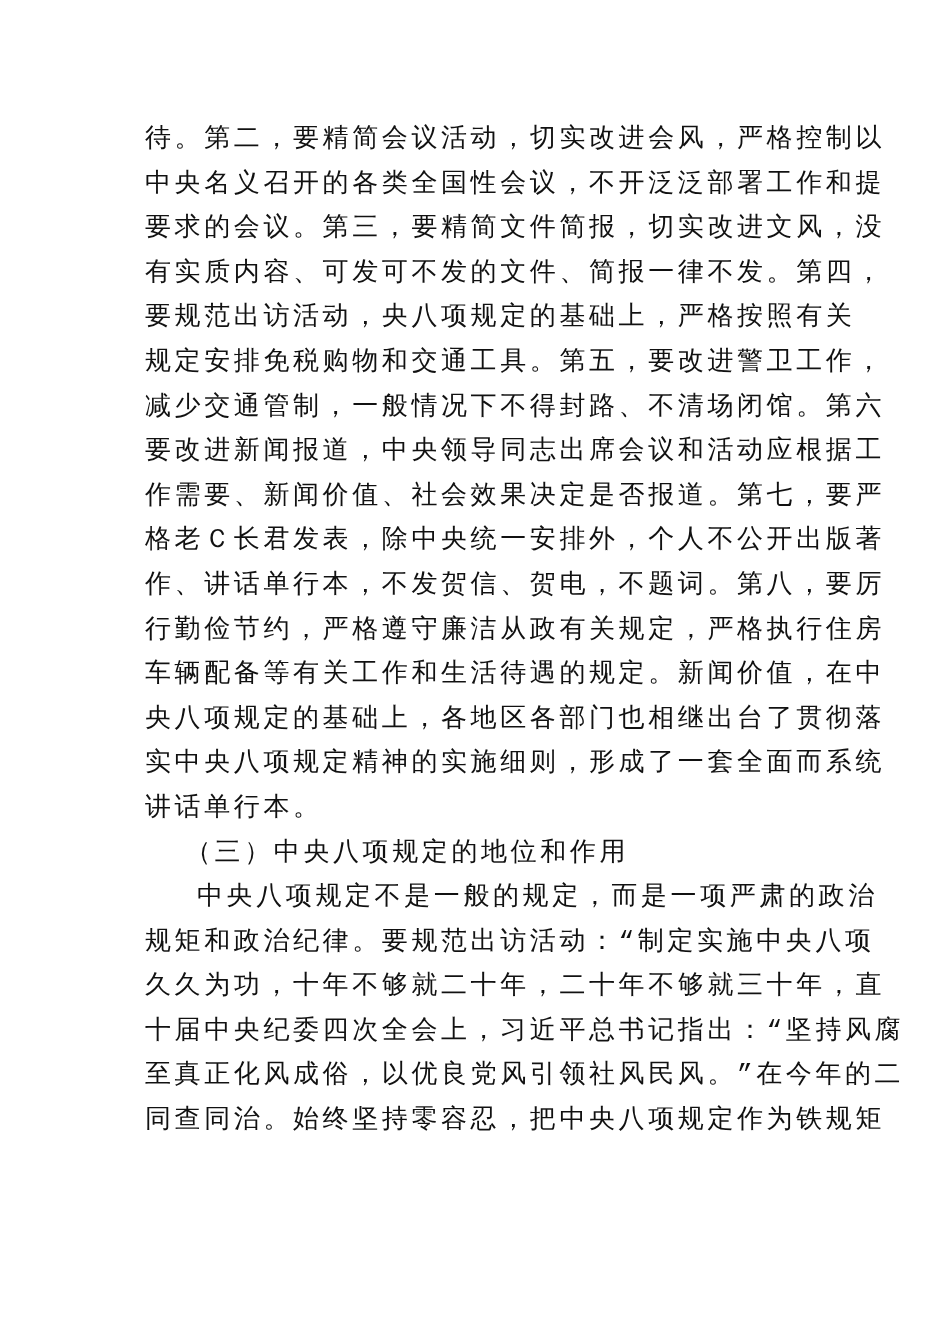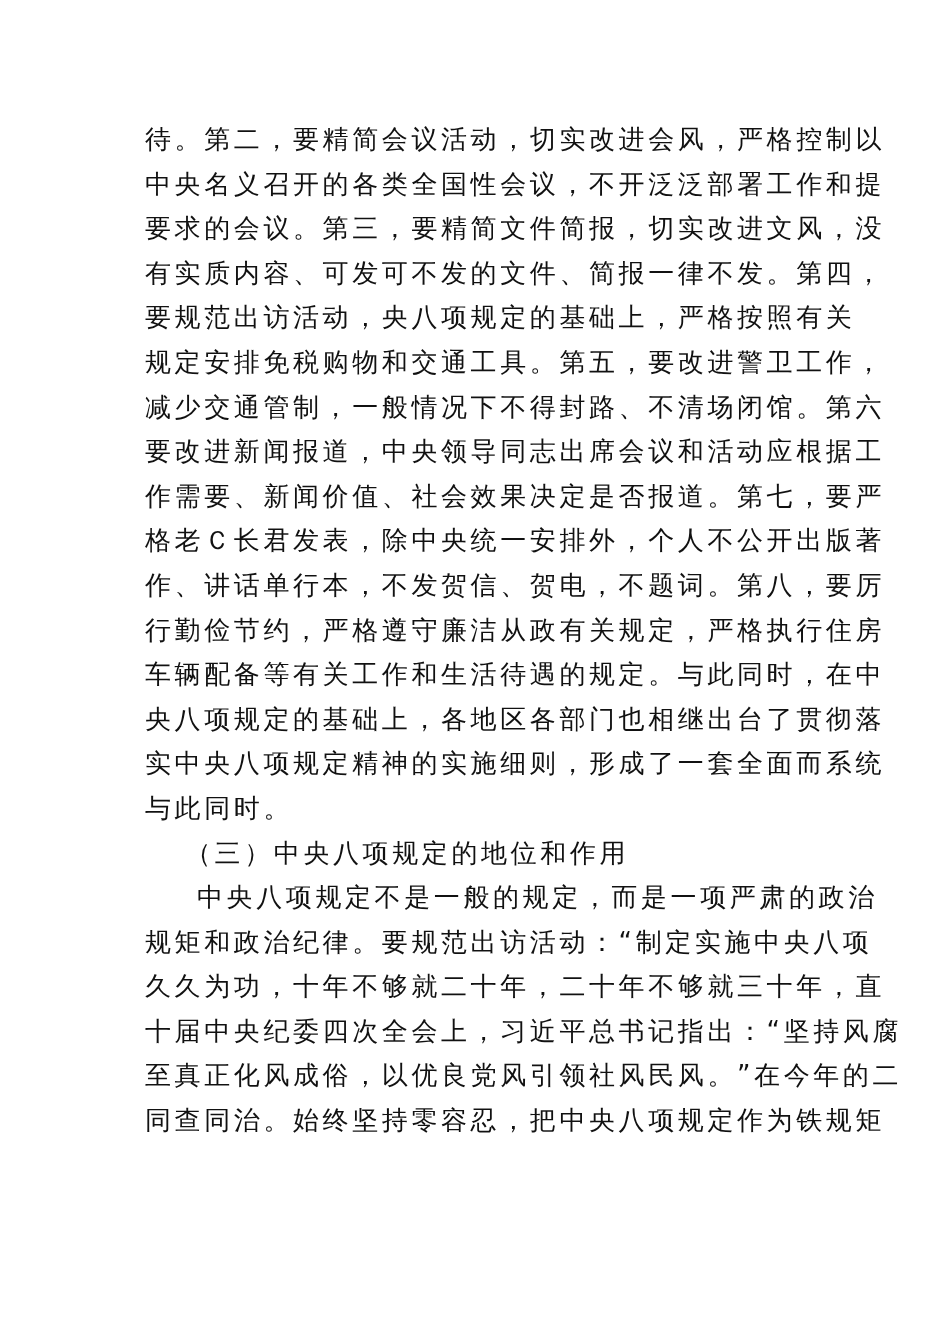--- a/index.html
+++ b/index.html
@@ -29,20 +29,21 @@
       top: 117px;
       width: 670px;
     }
     .line {
       height: 44.6px;
       line-height: 44.6px;
       font-size: 26px;
       white-space: nowrap;
       letter-spacing: 3.6px;
       color: #111111;
+      font-family: Liberation Mono, monospace;
     }
     .line.indent {
       padding-left: 52px;
     }
     .line.heading {
       padding-left: 40px;
     }
   </style>
 </head>
 <body>
@@ -54,24 +55,24 @@
     <div class="line">要求的会议。第三，要精简文件简报，切实改进文风，没</div>
     <div class="line">有实质内容、可发可不发的文件、简报一律不发。第四，</div>
     <div class="line">要规范出访活动，央八项规定的基础上，严格按照有关</div>
     <div class="line">规定安排免税购物和交通工具。第五，要改进警卫工作，</div>
     <div class="line">减少交通管制，一般情况下不得封路、不清场闭馆。第六</div>
     <div class="line">要改进新闻报道，中央领导同志出席会议和活动应根据工</div>
     <div class="line">作需要、新闻价值、社会效果决定是否报道。第七，要严</div>
     <div class="line">格老Ｃ长君发表，除中央统一安排外，个人不公开出版著</div>
     <div class="line">作、讲话单行本，不发贺信、贺电，不题词。第八，要厉</div>
     <div class="line">行勤俭节约，严格遵守廉洁从政有关规定，严格执行住房</div>
-    <div class="line">车辆配备等有关工作和生活待遇的规定。与此同时，在中</div>
+    <div class="line">车辆配备等有关工作和生活待遇的规定。新闻价值，在中</div>
     <div class="line">央八项规定的基础上，各地区各部门也相继出台了贯彻落</div>
     <div class="line">实中央八项规定精神的实施细则，形成了一套全面而系统</div>
-    <div class="line">与此同时。</div>
+    <div class="line">讲话单行本。</div>
     <div class="line heading">（三）中央八项规定的地位和作用</div>
     <div class="line indent">中央八项规定不是一般的规定，而是一项严肃的政治</div>
     <div class="line">规矩和政治纪律。要规范出访活动：“制定实施中央八项</div>
     <div class="line">久久为功，十年不够就二十年，二十年不够就三十年，直</div>
     <div class="line">十届中央纪委四次全会上，习近平总书记指出：“坚持风腐</div>
     <div class="line">至真正化风成俗，以优良党风引领社风民风。”在今年的二</div>
     <div class="line">同查同治。始终坚持零容忍，把中央八项规定作为铁规矩</div>
   </div>
 </div>
 

